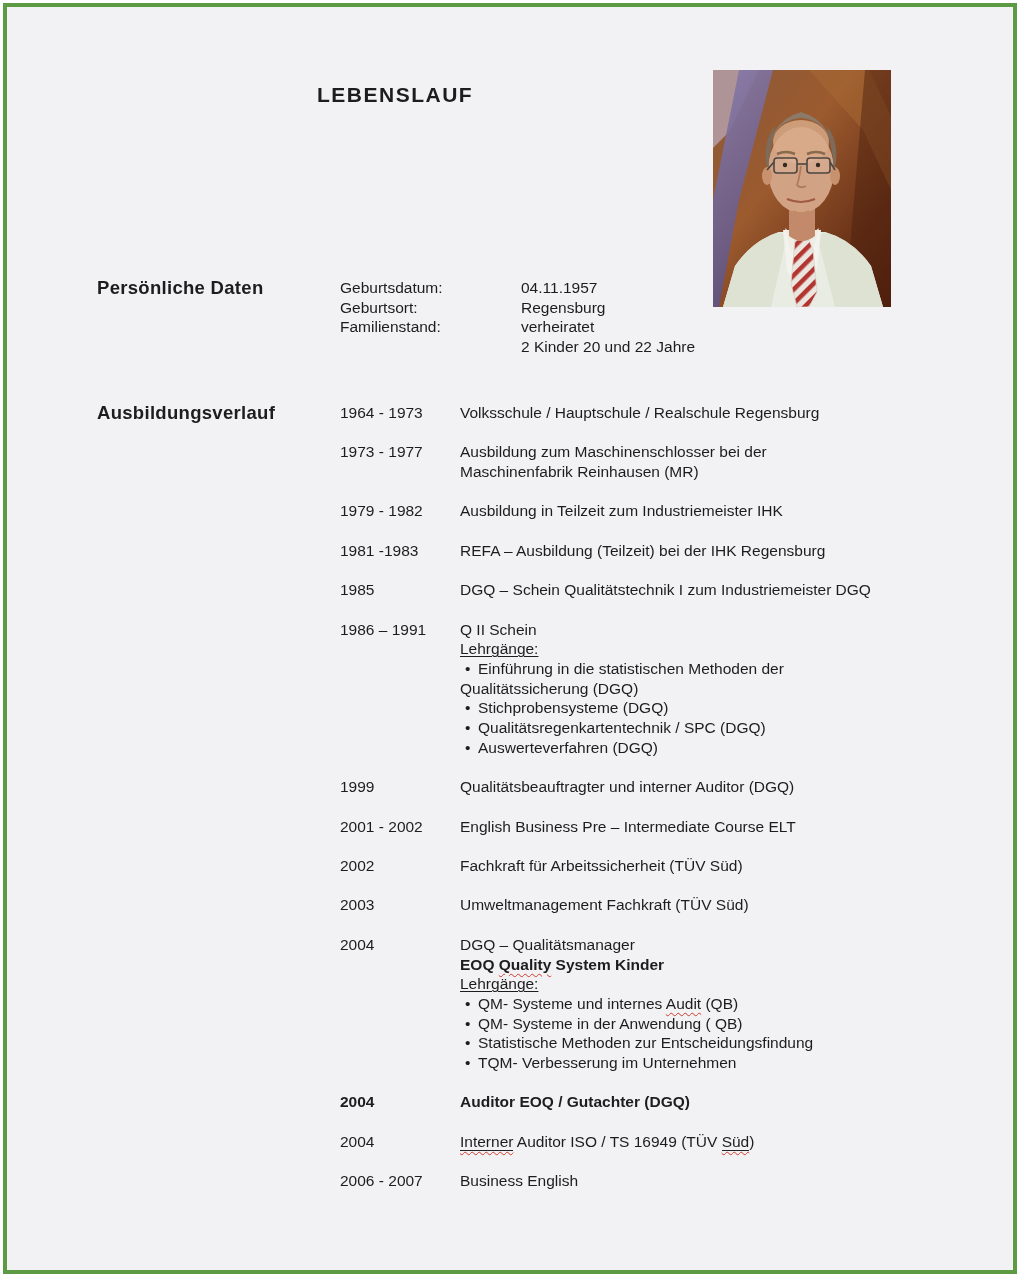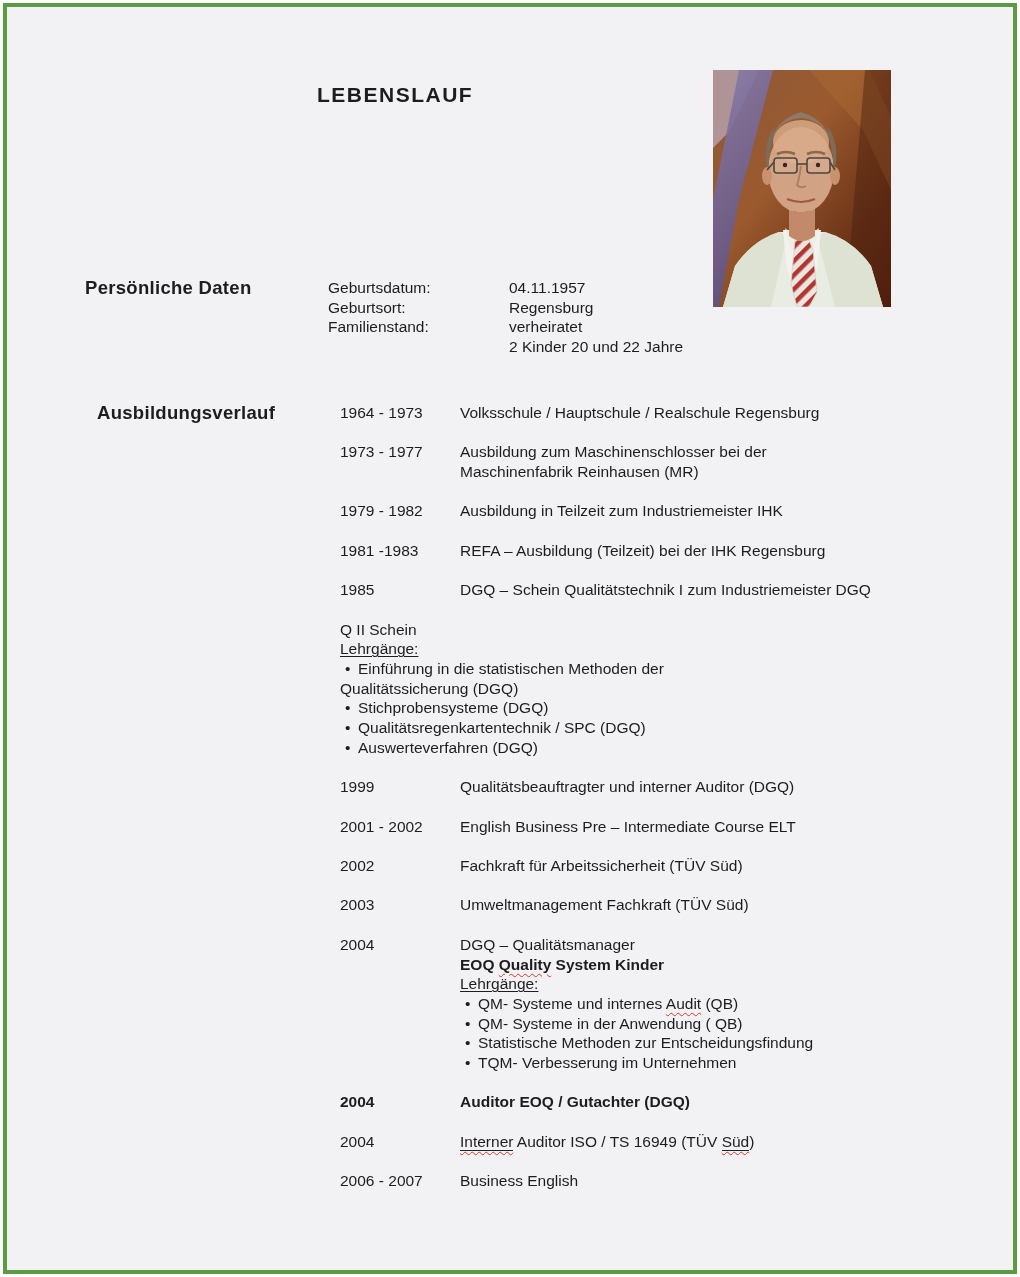--- a/index.html
+++ b/index.html
@@ -23,21 +23,21 @@
   }
   .photo{
     position:absolute;left:706px;top:63px;width:178px;height:237px;overflow:hidden;
   }
   .photo svg{display:block;width:178px;height:237px;}
   .section{position:absolute;display:flex;align-items:flex-start;}
   .section-heading{
     width:243px;flex:none;margin:0;font-size:18.5px;font-weight:bold;
     letter-spacing:.3px;line-height:20px;
   }
-  .personal{left:78px;top:271px;}
+  .personal{left:90px;top:271px;}
   .education{left:90px;top:396px;}
   .p-rows{flex:1;}
   .p-row{display:flex;line-height:19.7px;font-size:15.5px;}
   .p-label{width:181px;flex:none;}
   .entries{flex:1;width:560px;}
   .entry{display:flex;margin-bottom:19.7px;font-size:15.5px;}
   .entry:last-child{margin-bottom:0;}
   .period{width:120px;flex:none;line-height:19.7px;}
   .lines{flex:1;}
   .line{line-height:19.7px;min-height:19.7px;}
@@ -172,20 +172,21 @@
             <div class="line text"><span class="line-text"><span>REFA – Ausbildung (Teilzeit) bei der IHK Regensburg</span></span></div>
           </div>
         </div>
         <div class="entry">
           <span class="period">1985</span>
           <div class="lines">
             <div class="line text"><span class="line-text"><span>DGQ – Schein Qualitätstechnik I zum Industriemeister DGQ</span></span></div>
           </div>
         </div>
         <div class="entry">
+          <span class="period">1986 – 1991</span>
           <div class="lines">
             <div class="line text"><span class="line-text"><span>Q II Schein</span></span></div>
             <div class="line text"><span class="line-text u"><span>Lehrgänge:</span></span></div>
             <div class="line bullet">
               <span class="bullet-marker">•</span>
               <span class="line-text"><span>Einführung in die statistischen Methoden der</span></span>
             </div>
             <div class="line cont"><span class="line-text"><span>Qualitätssicherung (DGQ)</span></span></div>
             <div class="line bullet">
               <span class="bullet-marker">•</span>

